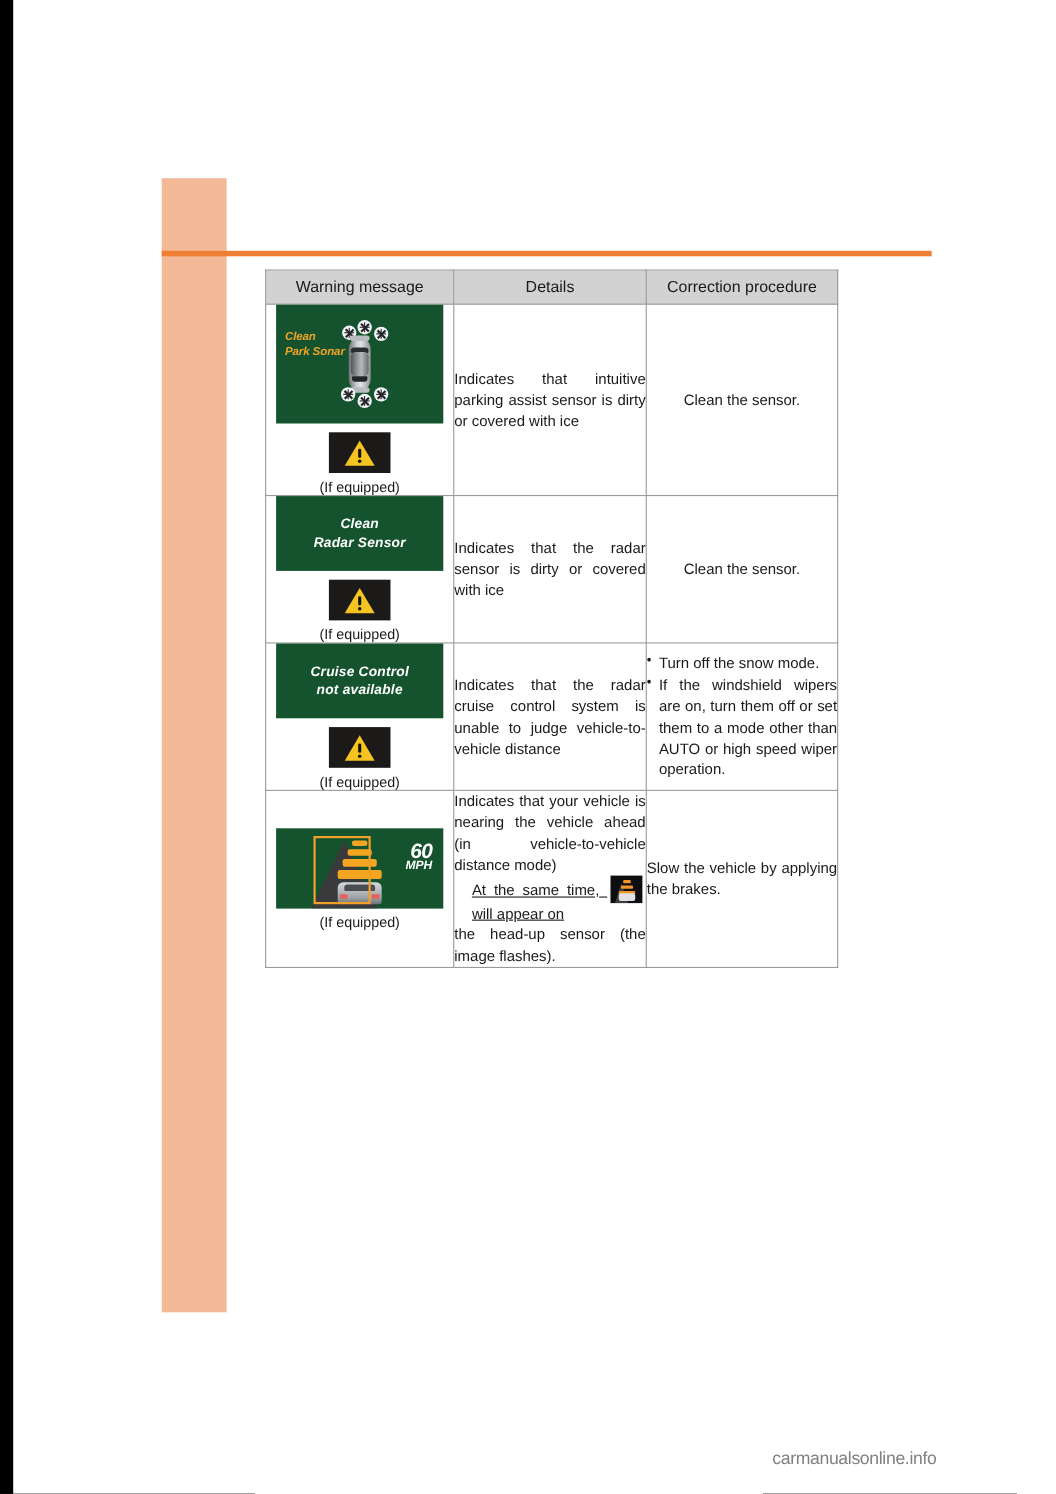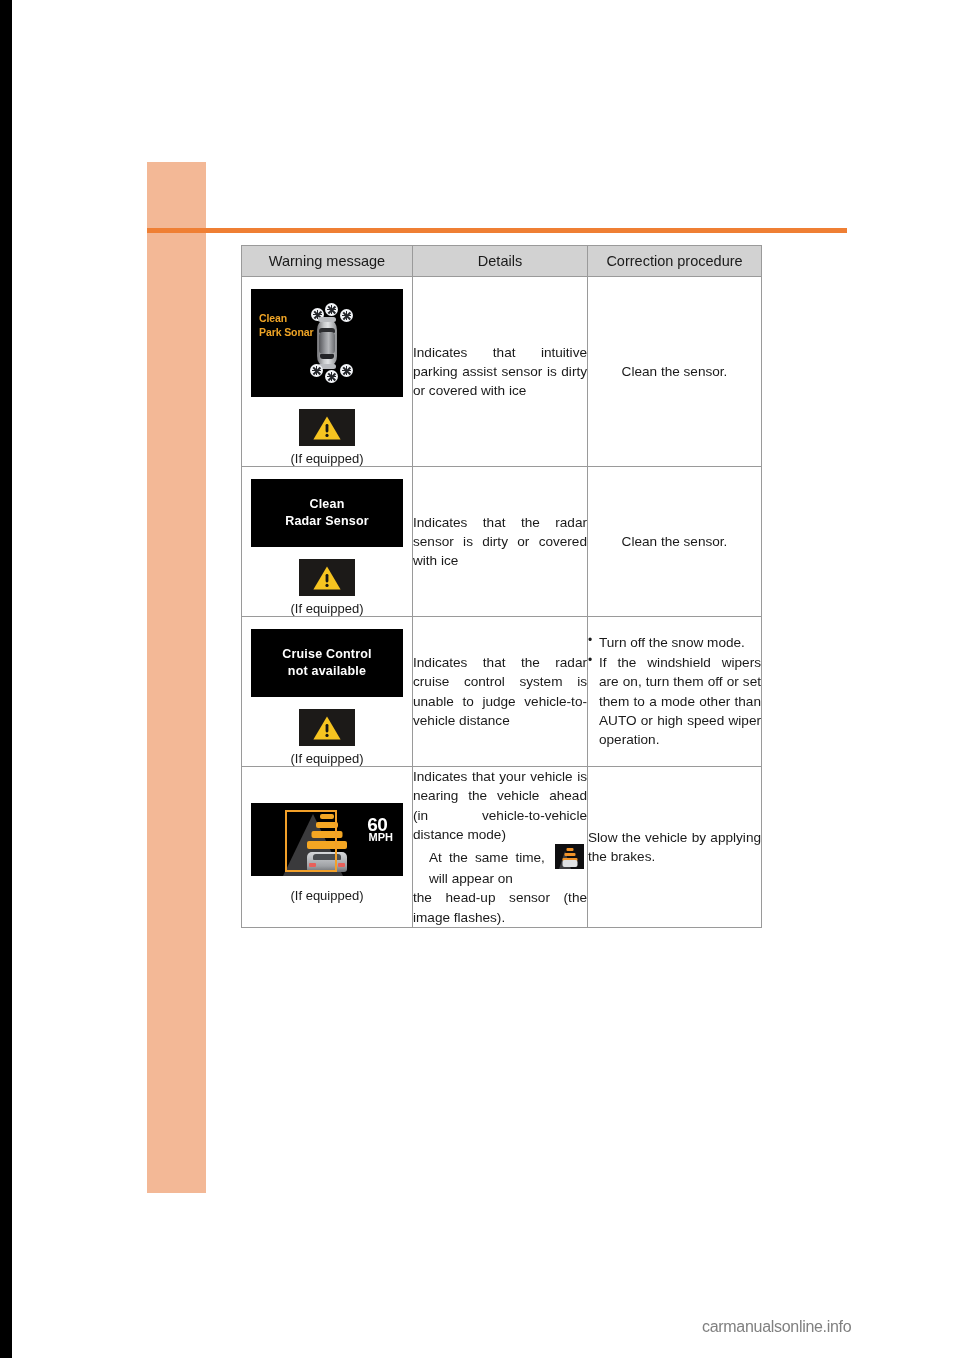--- a/index.html
+++ b/index.html
@@ -85,23 +85,24 @@
     text-align: justify;
     text-justify: inter-word;
     hyphens: none;
   }
   td.proc-cell.left-align { text-align: center; }
   td.detail-cell p { margin: 0; }
 
   
   .display {
     position: relative;
-    background: #000000;
-    margin: 12px auto;
+    background: #14532d;
+    margin: 0 auto;
     overflow: hidden;
+    font-style: italic;
   }
   .display.panel-sonar   { width: 152px; height: 108px; }
   .display.panel-text    { width: 152px; height: 68px; }
   .display.panel-hud     { width: 152px; height: 73px; }
 
   .display-text {
     color: #ffffff;
     font-size: 12.5px;
     line-height: 1.35;
     text-align: center;
@@ -266,21 +267,21 @@
     position: absolute;
     top: 11px; width: 7px; height: 4px;
     background: #e8605a; border-radius: 1px;
   }
   .hud-car .tl.l { left: 2px; }
   .hud-car .tl.r { right: 2px; }
   .hud-speed {
     position: absolute;
     right: 10px; top: 12px;
     color: #ffffff;
-    text-align: center;
+    text-align: right;
     line-height: 1;
   }
   .hud-speed .num {
     font-size: 19px; font-weight: 600; letter-spacing: -0.5px;
   }
   .hud-speed .unit {
     display: block;
     font-size: 11px; font-weight: 700; margin-top: -2px; margin-left: 7px;
   }
 
@@ -321,20 +322,21 @@
   .bullets li::before {
     content: "\2022";
     position: absolute;
     left: 0; top: -1px;
     font-size: 12px;
   }
   .detail-indent {
     padding-left: 16px;
     display: block;
     text-align: justify;
+    text-decoration: underline;
   }
 </style>
 </head>
 <body>
 
 <div id="page-sheet">
 
   <div id="side-tab"></div>
   <div id="rule-line"></div>
 

